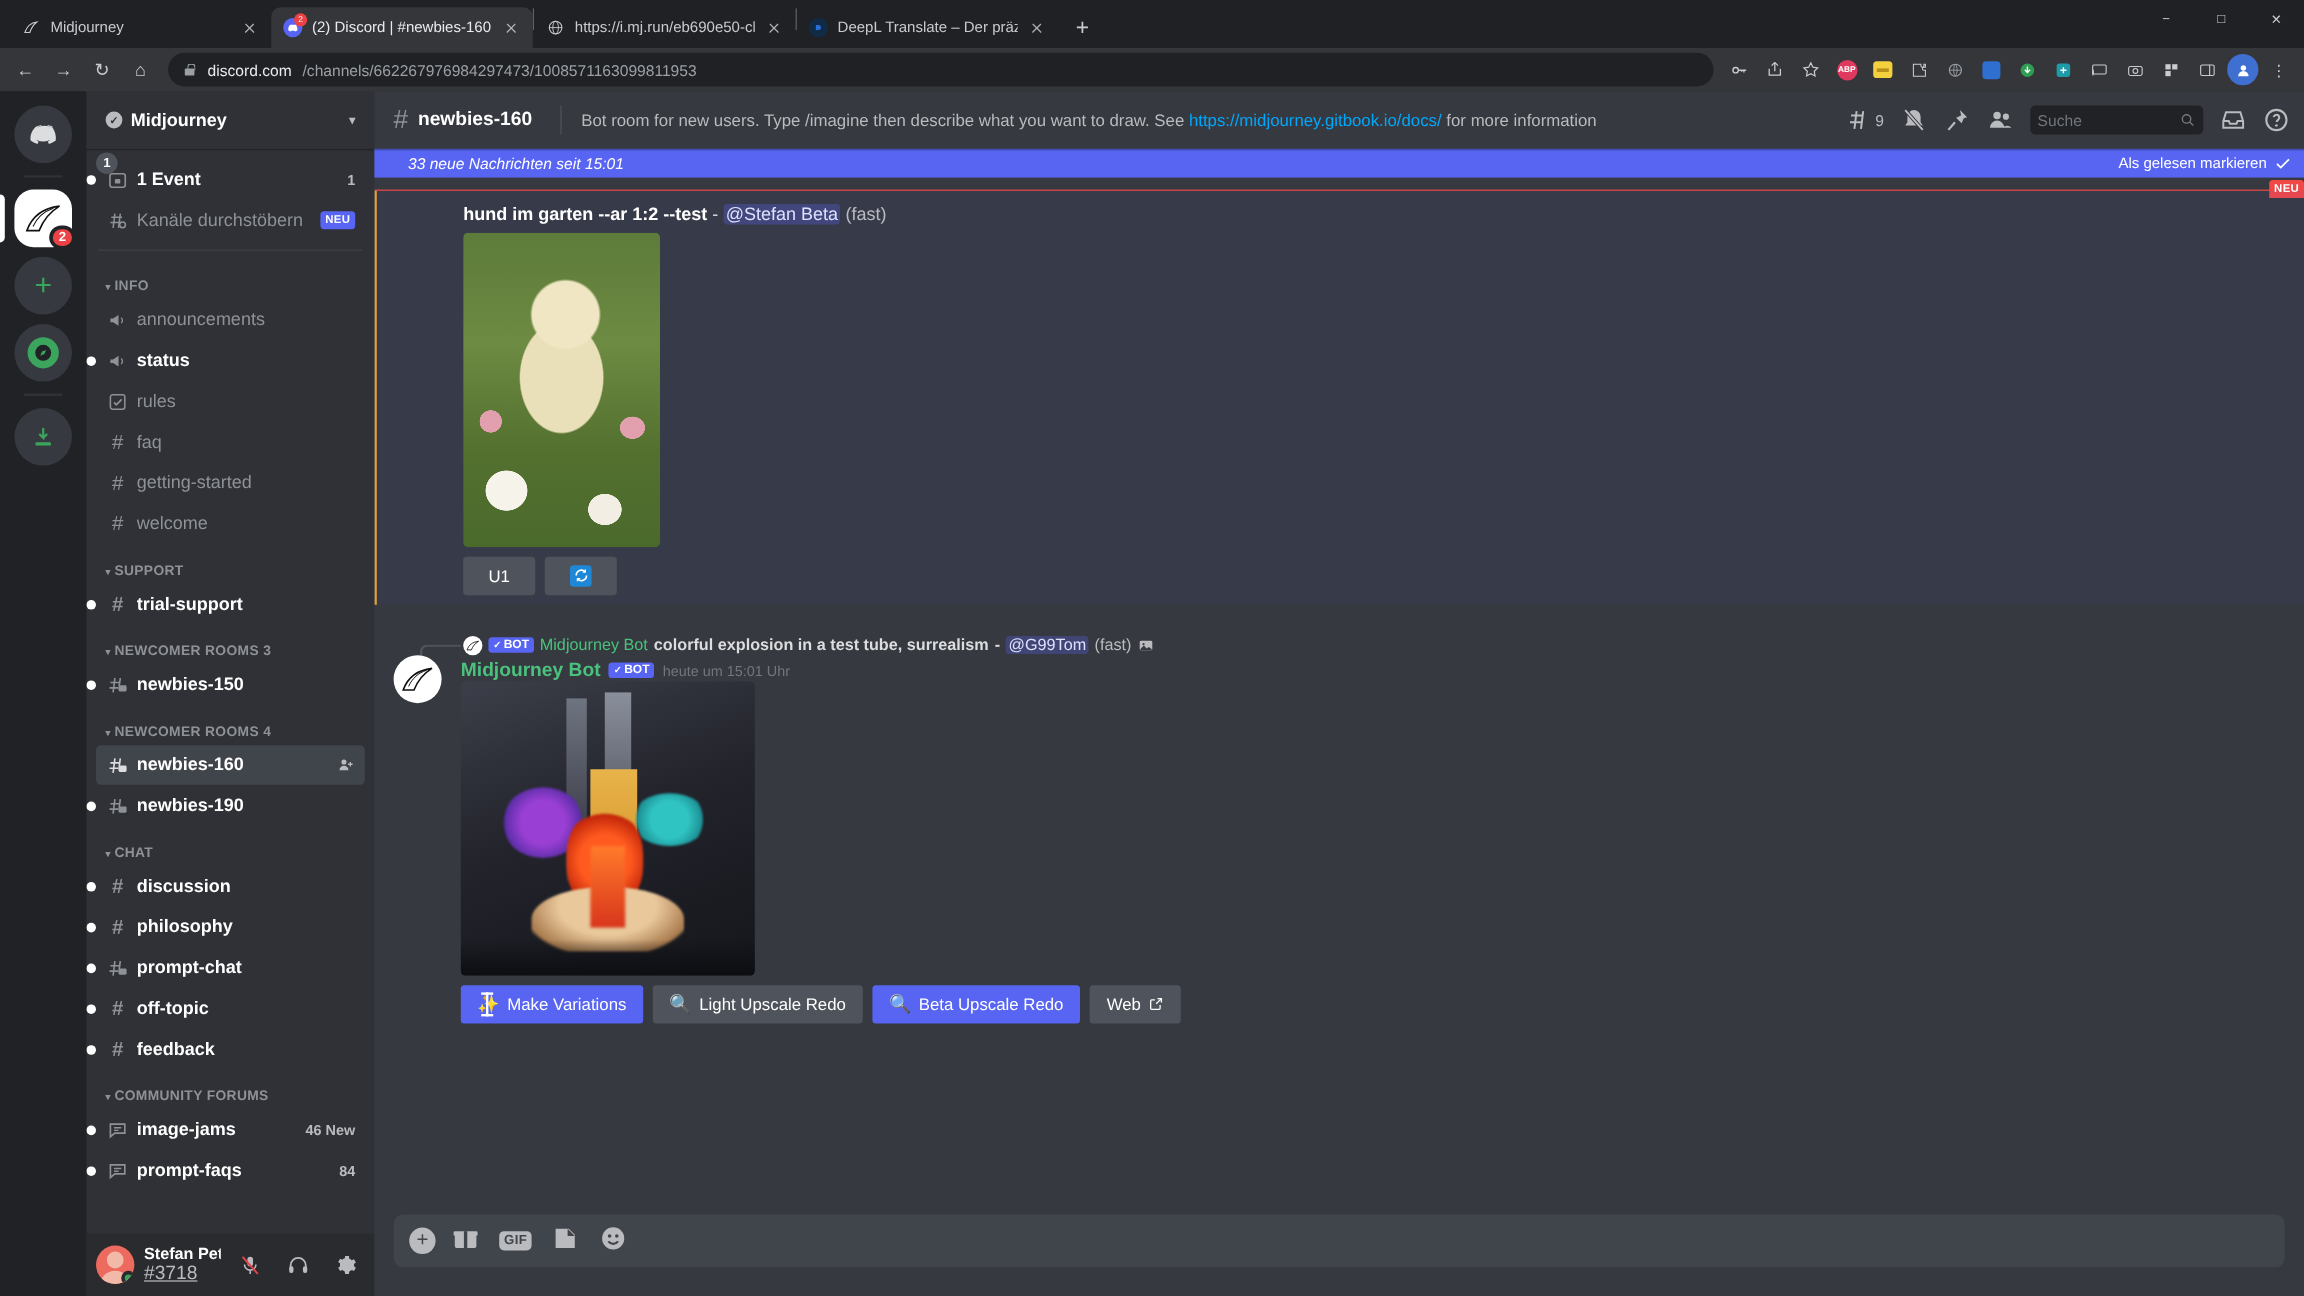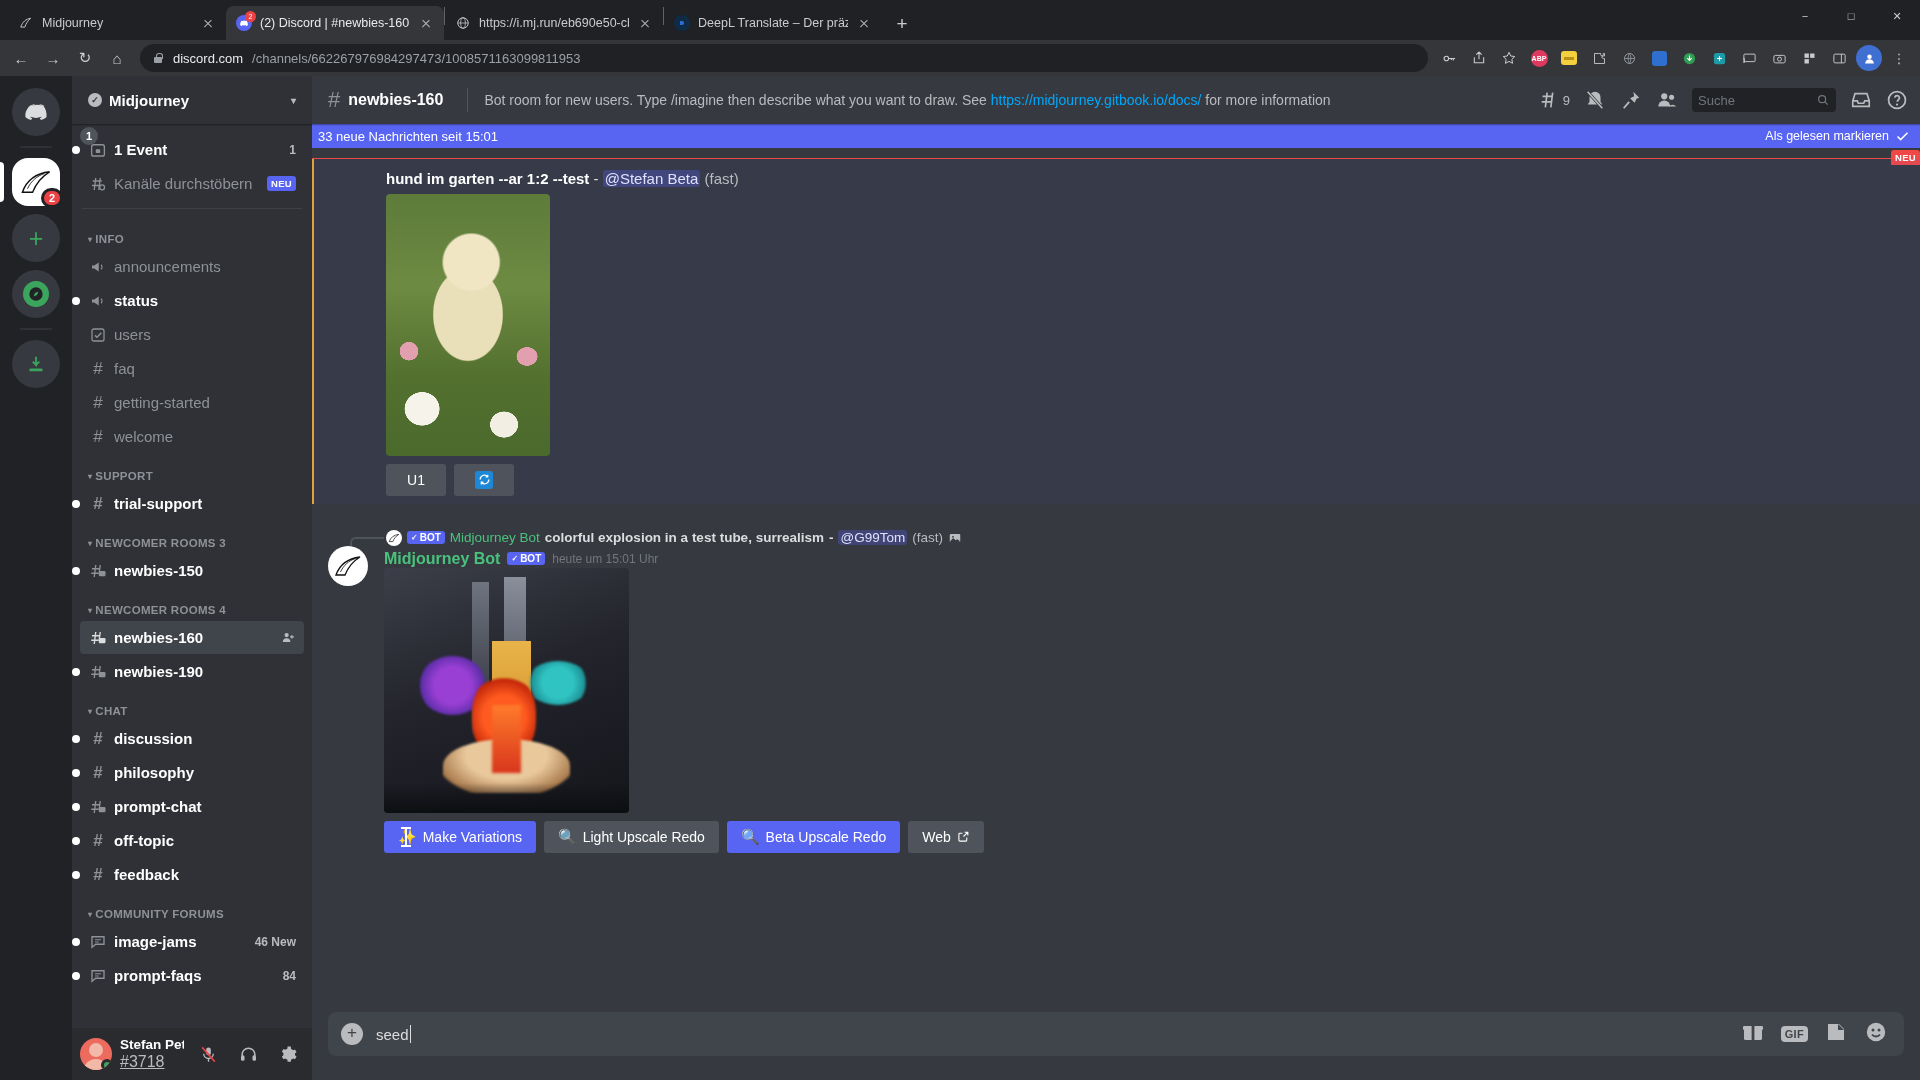--- a/index.html
+++ b/index.html
@@ -139,21 +139,21 @@
     width:144px; height:24px; background:#202225; border-radius:4px; display:flex; align-items:center;
     padding:0 6px; font-size:13px; color:#72767d; gap:4px;
   }
   .hsearch .sp { flex:1; }
   .hsearch svg { width:14px; height:14px; fill:#72767d; }
 
   .newbar {
     height:24px; flex:0 0 24px; background:#5865f2; display:flex; align-items:center; justify-content:space-between;
     padding:0 10px 0 0; font-size:13px; color:#fff; font-weight:500; position:relative;
   }
-  .newbar .nbleft { padding-left:6px; }
+  .newbar .nbleft { padding-left:28px;font-style:italic; }
   .newbar .nbright { display:flex; align-items:center; gap:6px; font-size:12.5px; }
   .newbar .nbright svg { width:15px; height:15px; fill:#fff; }
   .mentionbadge {
     position:absolute; left:-232px; width:18px; height:18px; border-radius:50%; background:#4f545c; color:#fff;
     font-size:11px; font-weight:bold; display:flex; align-items:center; justify-content:center;
   }
 
   .msgscroll { flex:1; overflow:hidden; position:relative; }
   .newdiv { height:1px; background:#f04747; position:relative; margin:10px 0 0 0; }
   .newdiv .lbl {
@@ -485,21 +485,21 @@
           </span>
           <span class="cname">status</span>
         </div>
         <div class="chanrow">
           <span class="ci">
             <svg viewBox="0 0 24 24">
                 <rect x="4" y="4" width="16" height="16" rx="2.5" fill="none" stroke="#8e9297" stroke-width="1.7"></rect>
                 <path d="M8 12.5l2.6 2.6L16.5 9" fill="none" stroke="#8e9297" stroke-width="1.9"></path>
               </svg>
           </span>
-          <span class="cname">users</span>
+          <span class="cname">rules</span>
         </div>
         <div class="chanrow">
           <span class="ci">#</span>
           <span class="cname">faq</span>
         </div>
         <div class="chanrow">
           <span class="ci">#</span>
           <span class="cname">getting-started</span>
         </div>
         <div class="chanrow">
@@ -842,24 +842,20 @@
             </div>
           </div>
         </div>
       </div>
 
       <div class="composer">
         <div class="cbox">
           <div class="cplus">
               <span class="circ">+</span>
             </div>
-          <div class="cinput">
-            <span>seed</span>
-              <span class="caret"></span>
-          </div>
           <div class="cicons">
             <span>
               <svg viewBox="0 0 24 24">
                   <rect x="3" y="9" width="18" height="11" rx="1.6" fill="#b9bbbe"></rect>
                   <rect x="2" y="6" width="20" height="4" rx="1.2" fill="#b9bbbe"></rect>
                   <rect x="10.6" y="6" width="2.8" height="14" fill="#40444b"></rect>
                 </svg>
             </span>
             <span class="gifbtn">GIF</span>
             <span>

